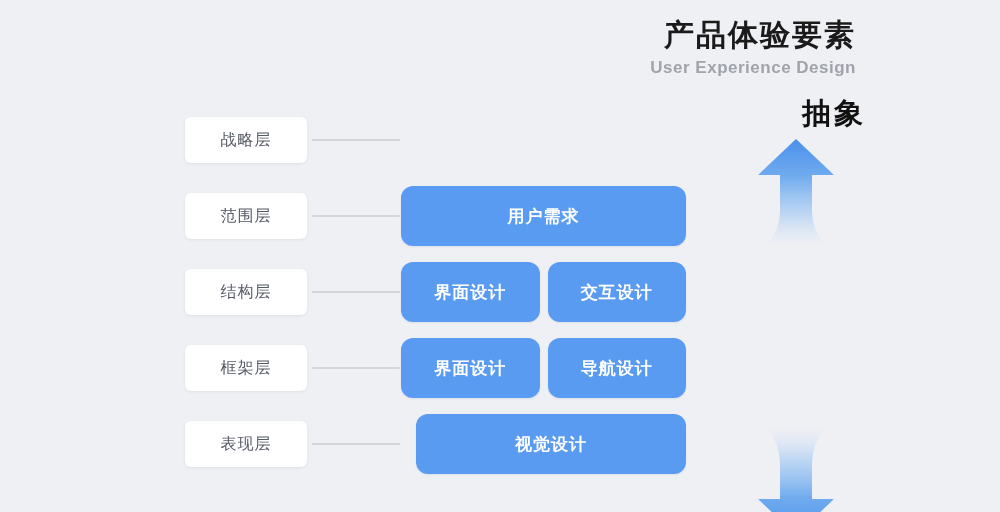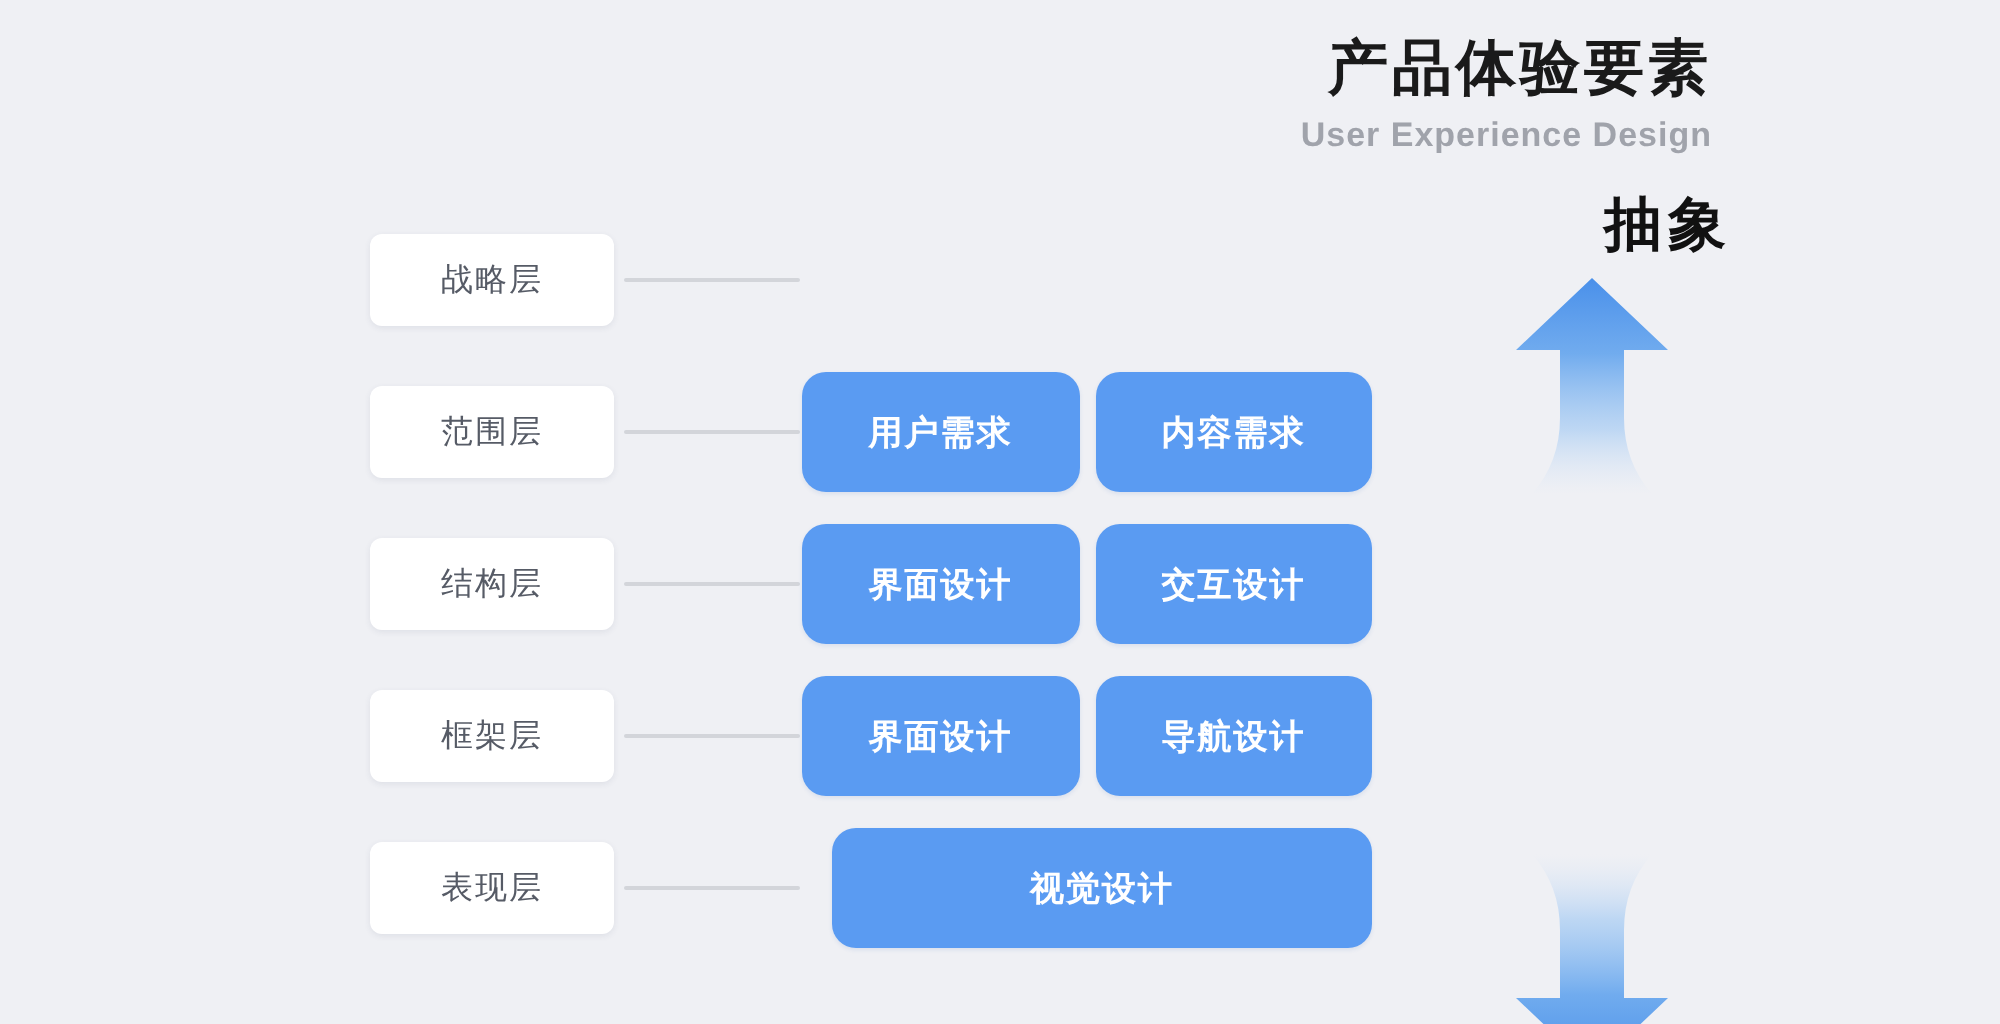--- a/index.html
+++ b/index.html
@@ -167,23 +167,20 @@
   </div>
 
   <div class="row">
     <div class="layer-card">
       <span class="layer-card-label">范围层</span>
     </div>
     <div class="connector"></div>
     <div class="elements">
       <div class="el-box">
         <span class="el-box-label">用户需求</span>
-      </div>
-      <div class="el-box">
-        <span class="el-box-label">内容需求</span>
       </div>
     </div>
   </div>
 
   <div class="row">
     <div class="layer-card">
       <span class="layer-card-label">结构层</span>
     </div>
     <div class="connector"></div>
     <div class="elements">

